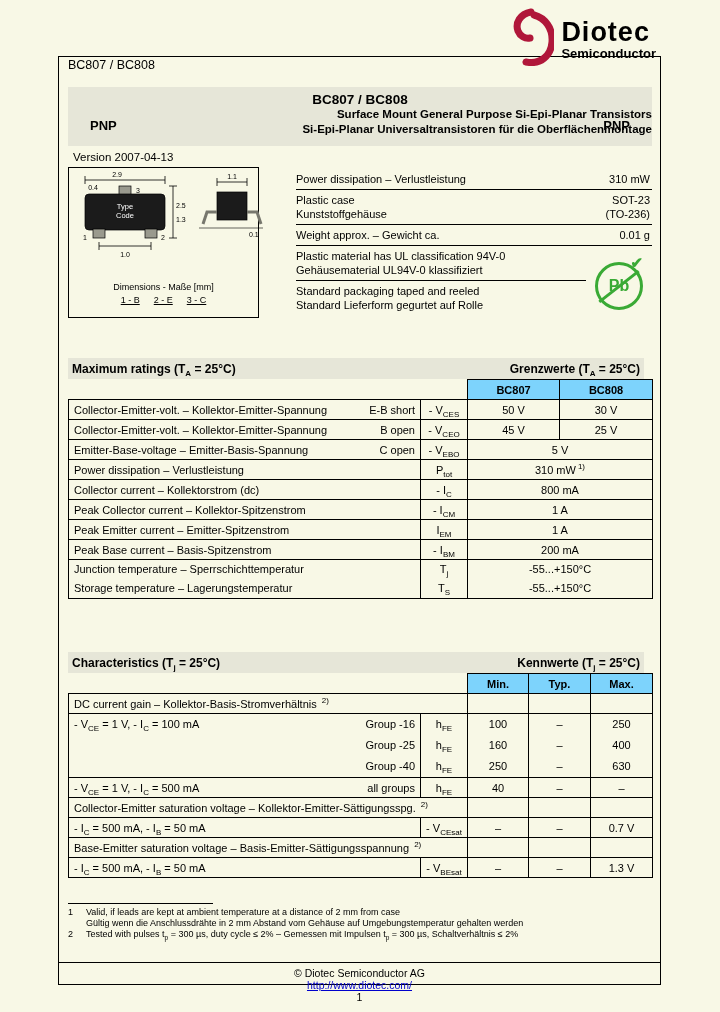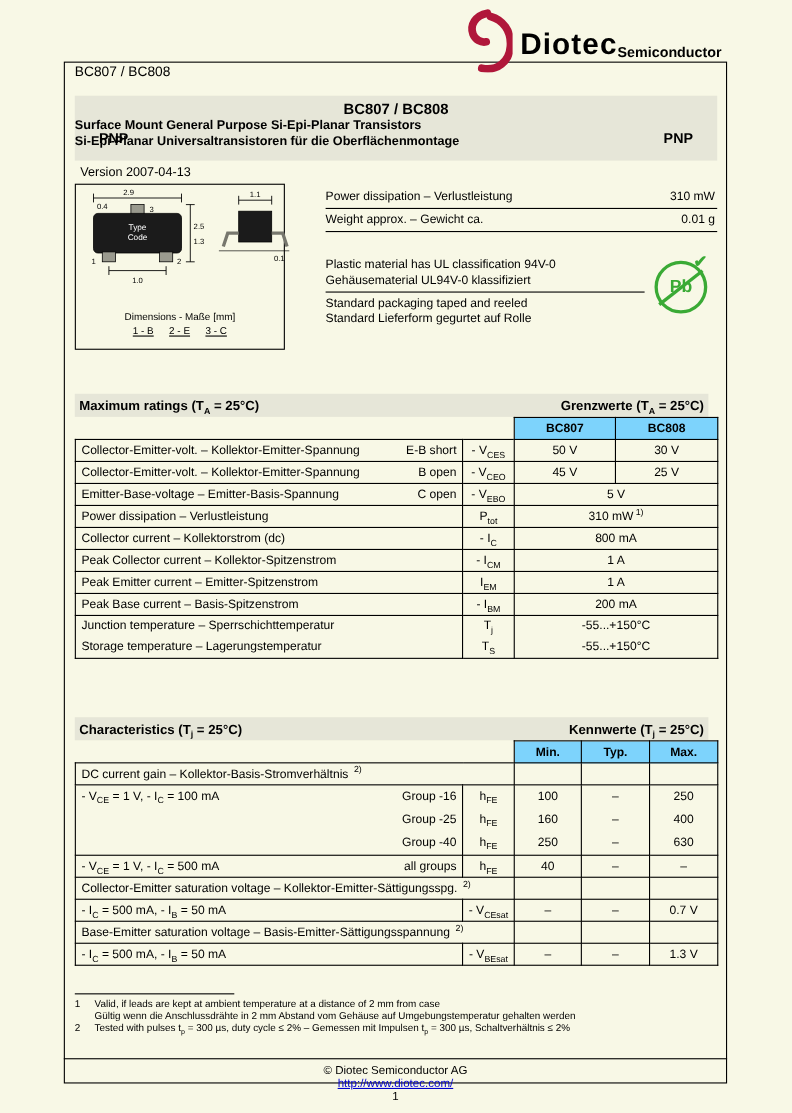--- a/index.html
+++ b/index.html
@@ -14,47 +14,47 @@
   .abs { position:absolute; }
 
   
   .frame { left:58px; top:56px; width:603px; height:929px; border:1px solid #000; }
 
   
   .doc-ref { left:68px; top:58px; font-size:12.5px; }
 
   
   .logo { right:64px; top:8px; display:flex; align-items:center; gap:7px; }
-  .logo-text { display:flex; flex-direction:row; align-items:flex-start; }
+  .logo-text { display:flex; flex-direction:column; align-items:flex-start; }
   .logo-brand { font-size:27px; font-weight:bold; letter-spacing:1px; line-height:30px; }
   .logo-sub { font-size:13px; font-weight:bold; align-self:flex-end; line-height:14px; }
 
   
   .title-block { left:68px; top:87px; width:584px; height:59px; background:#e6e6d8; }
   .tb-title { text-align:center; font-weight:bold; font-size:13.5px; padding-top:5px; }
-  .tb-sub { text-align:left; font-weight:bold; font-size:11.5px; line-height:15px; }
+  .tb-sub { text-align:right; font-weight:bold; font-size:11.5px; line-height:15px; }
   .pnp { position:absolute; top:31px; font-weight:bold; font-size:13px; }
   .pnp.l { left:22px; } .pnp.r { right:22px; }
 
   .version { left:73px; top:151px; font-size:11.5px; }
 
   
   .pkg-box { left:68px; top:167px; width:191px; height:151px; border:1px solid #000; }
   .pkg-caption { text-align:center; font-size:9px; margin-top:2px; }
   .pkg-pins { text-align:center; font-size:9px; margin-top:3px; }
   .pkg-pins span { margin:0 7px;text-decoration:underline; }
 
   
   .features { left:296px; top:169px; width:356px; font-size:11px; }
   .feat-row { display:flex; justify-content:space-between; padding:3px 2px 3px 0; }
   .feat-row.bordered { border-bottom:1px solid #000; }
   .feat-lines div { line-height:14px; }
   .feat-val { text-align:right; line-height:14px; white-space:nowrap; }
   .feat-bottom { display:flex; }
-  .feat-bottom-left { width:290px;margin-top:20px; }
+  .feat-bottom-left { width:290px; }
   .pb-wrap { flex:1; display:flex; align-items:center; justify-content:center; padding-top:10px; }
   .pb-circle { position:relative; width:48px; height:48px; border:3px solid #3aaa35; border-radius:50%;
                display:flex; align-items:center; justify-content:center; }
   .pb-text { color:#3aaa35; font-weight:bold; font-size:16px; }
   .pb-slash { position:absolute; width:50px; height:3px; background:#3aaa35; left:-4px; top:20px; transform:rotate(-38deg); }
   .pb-check { position:absolute; top:-11px; right:-3px; color:#3aaa35; font-size:15px; font-weight:bold; }
 
   
   .sec-bar { width:576px; height:21px; background:#e6e6d8; display:flex; justify-content:space-between;
              align-items:center; padding:0 4px; font-size:12px; font-weight:bold; }
@@ -176,20 +176,30 @@
 
 <div class="abs features">
   <div class="feat-row bordered">
     <div class="feat-lines">
         <div>Power dissipation – Verlustleistung</div>
       </div>
     <div class="feat-val">310 mW</div>
   </div>
   <div class="feat-row bordered">
     <div class="feat-lines">
+      <div>Plastic case</div>
+      <div>Kunststoffgehäuse</div>
+    </div>
+    <div class="feat-val">
+      <div>SOT-23</div>
+      <div>(TO-236)</div>
+    </div>
+  </div>
+  <div class="feat-row bordered">
+    <div class="feat-lines">
         <div>Weight approx. – Gewicht ca.</div>
       </div>
     <div class="feat-val">0.01 g</div>
   </div>
   <div class="feat-bottom">
     <div class="feat-bottom-left">
       <div class="feat-row bordered">
         <div class="feat-lines">
           <div>Plastic material has UL classification 94V-0</div>
           <div>Gehäusematerial UL94V-0 klassifiziert</div>

